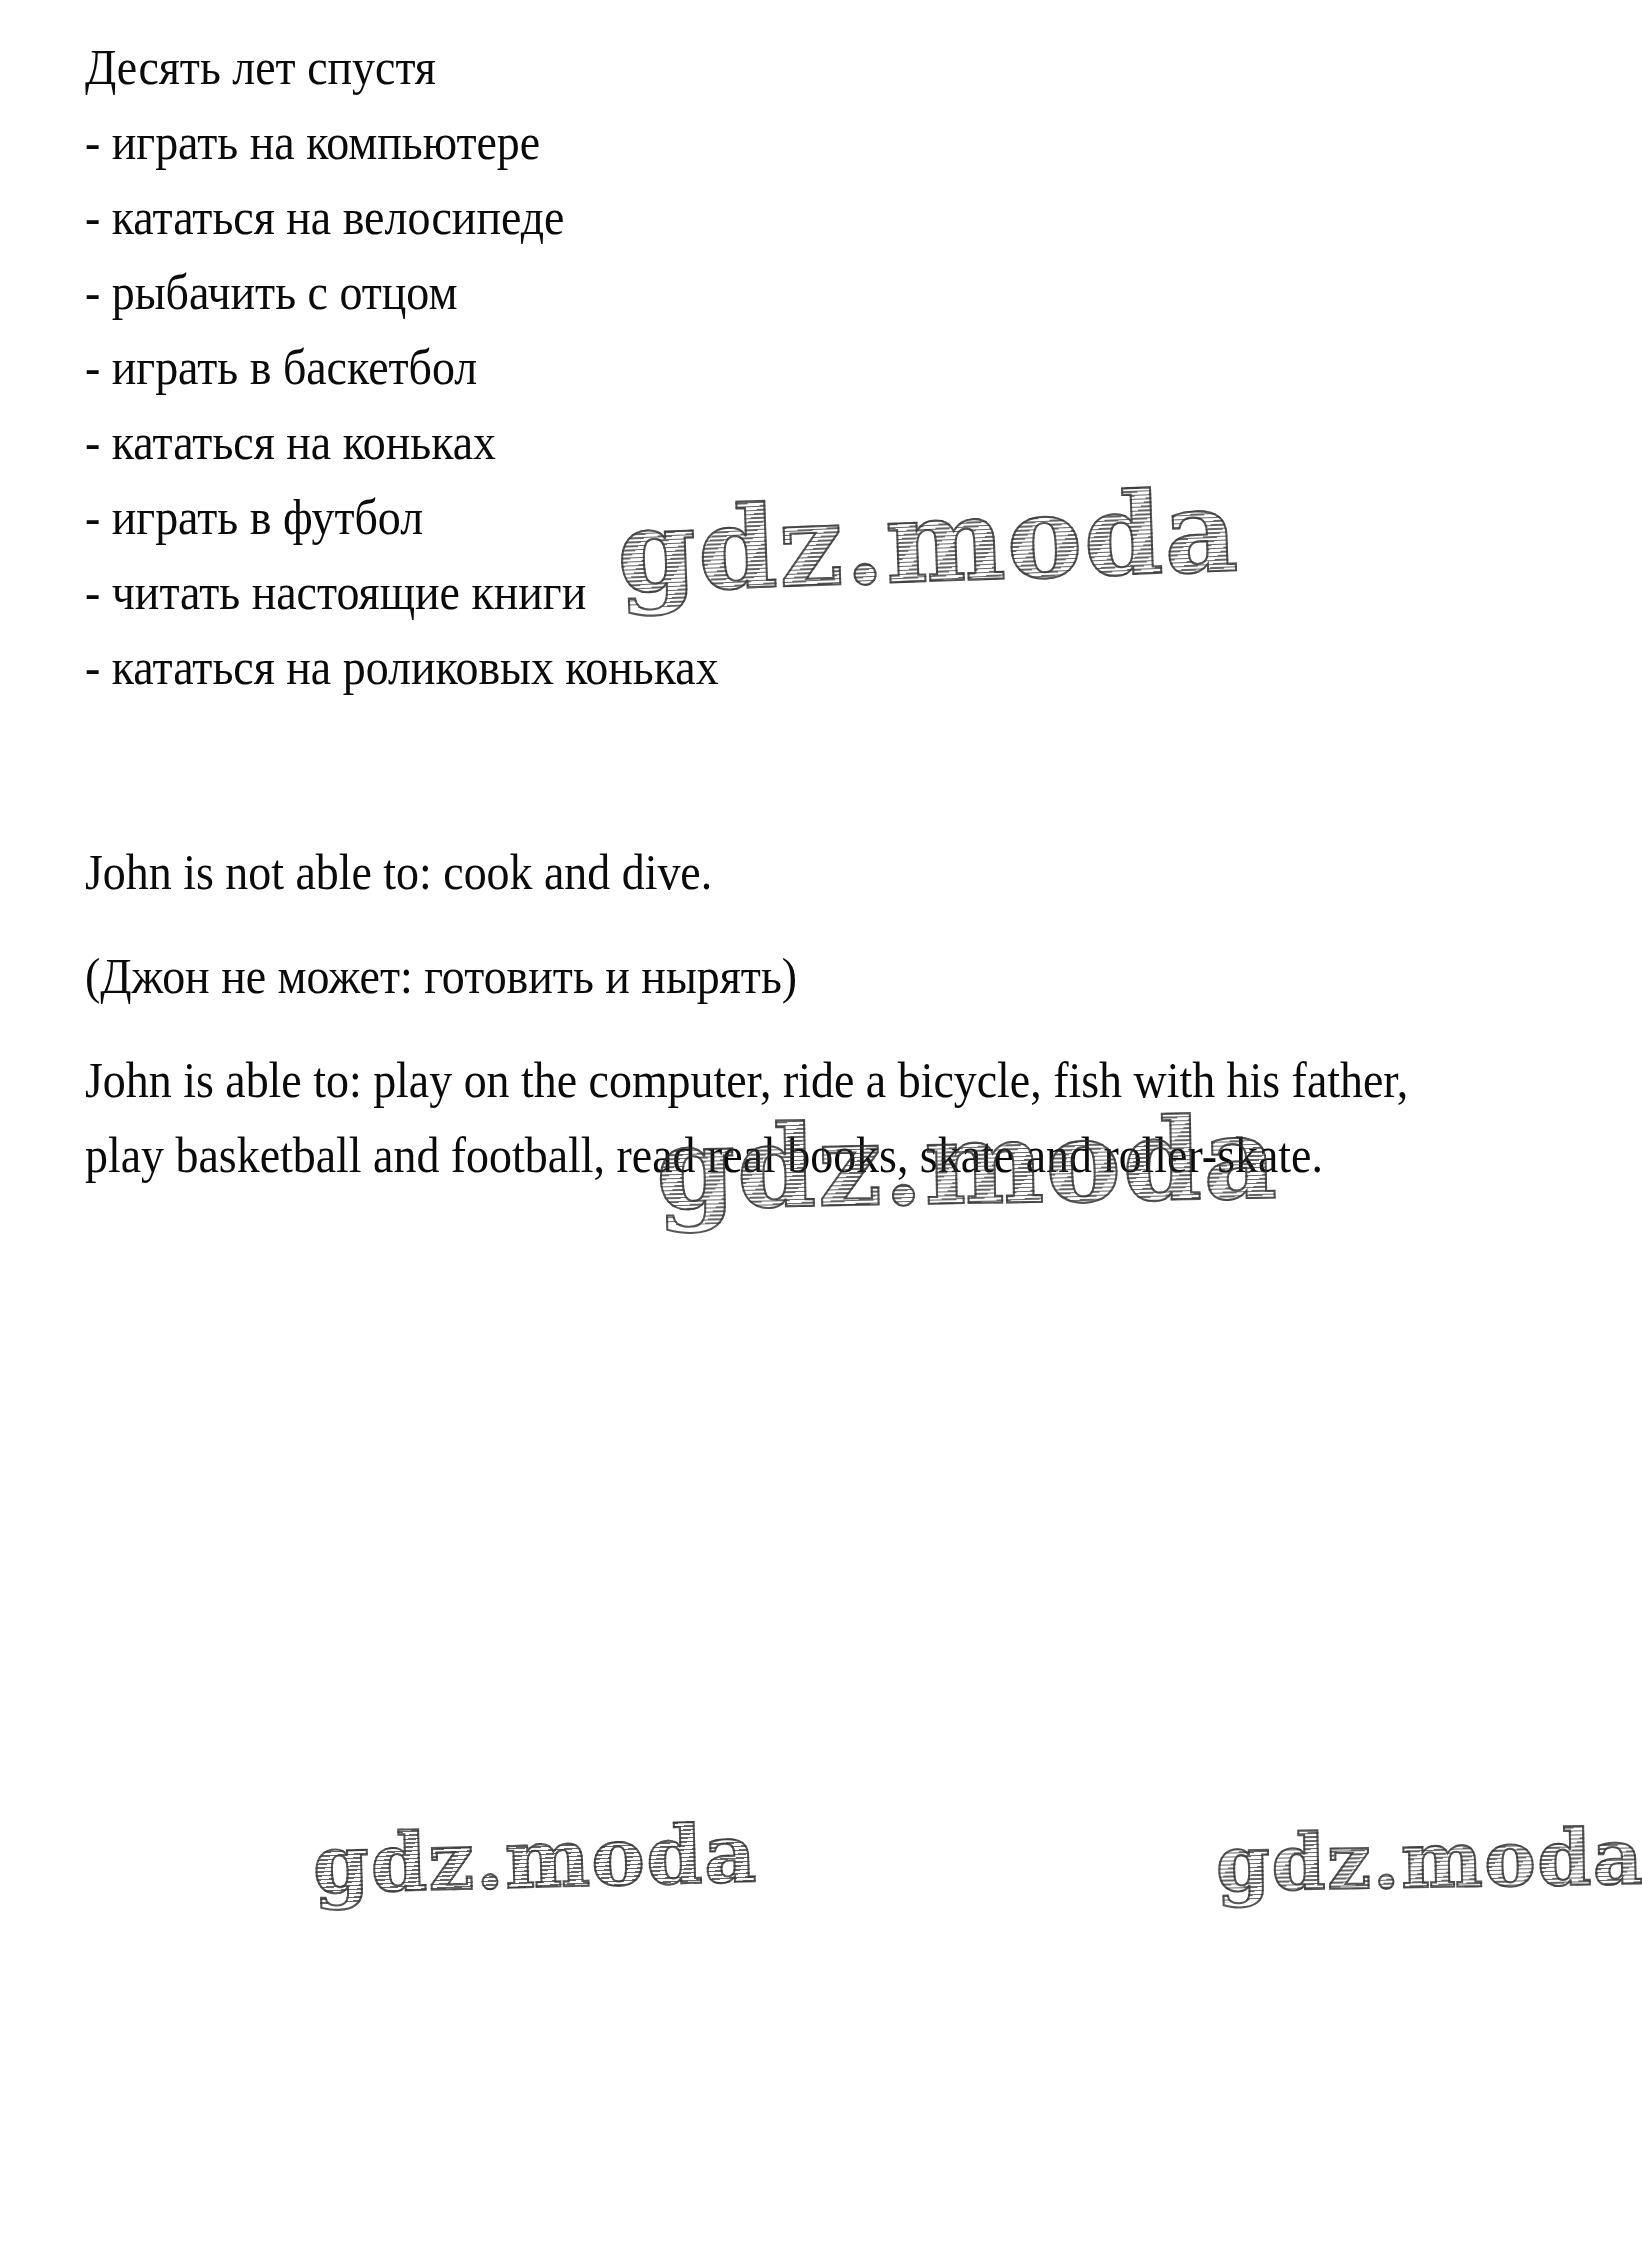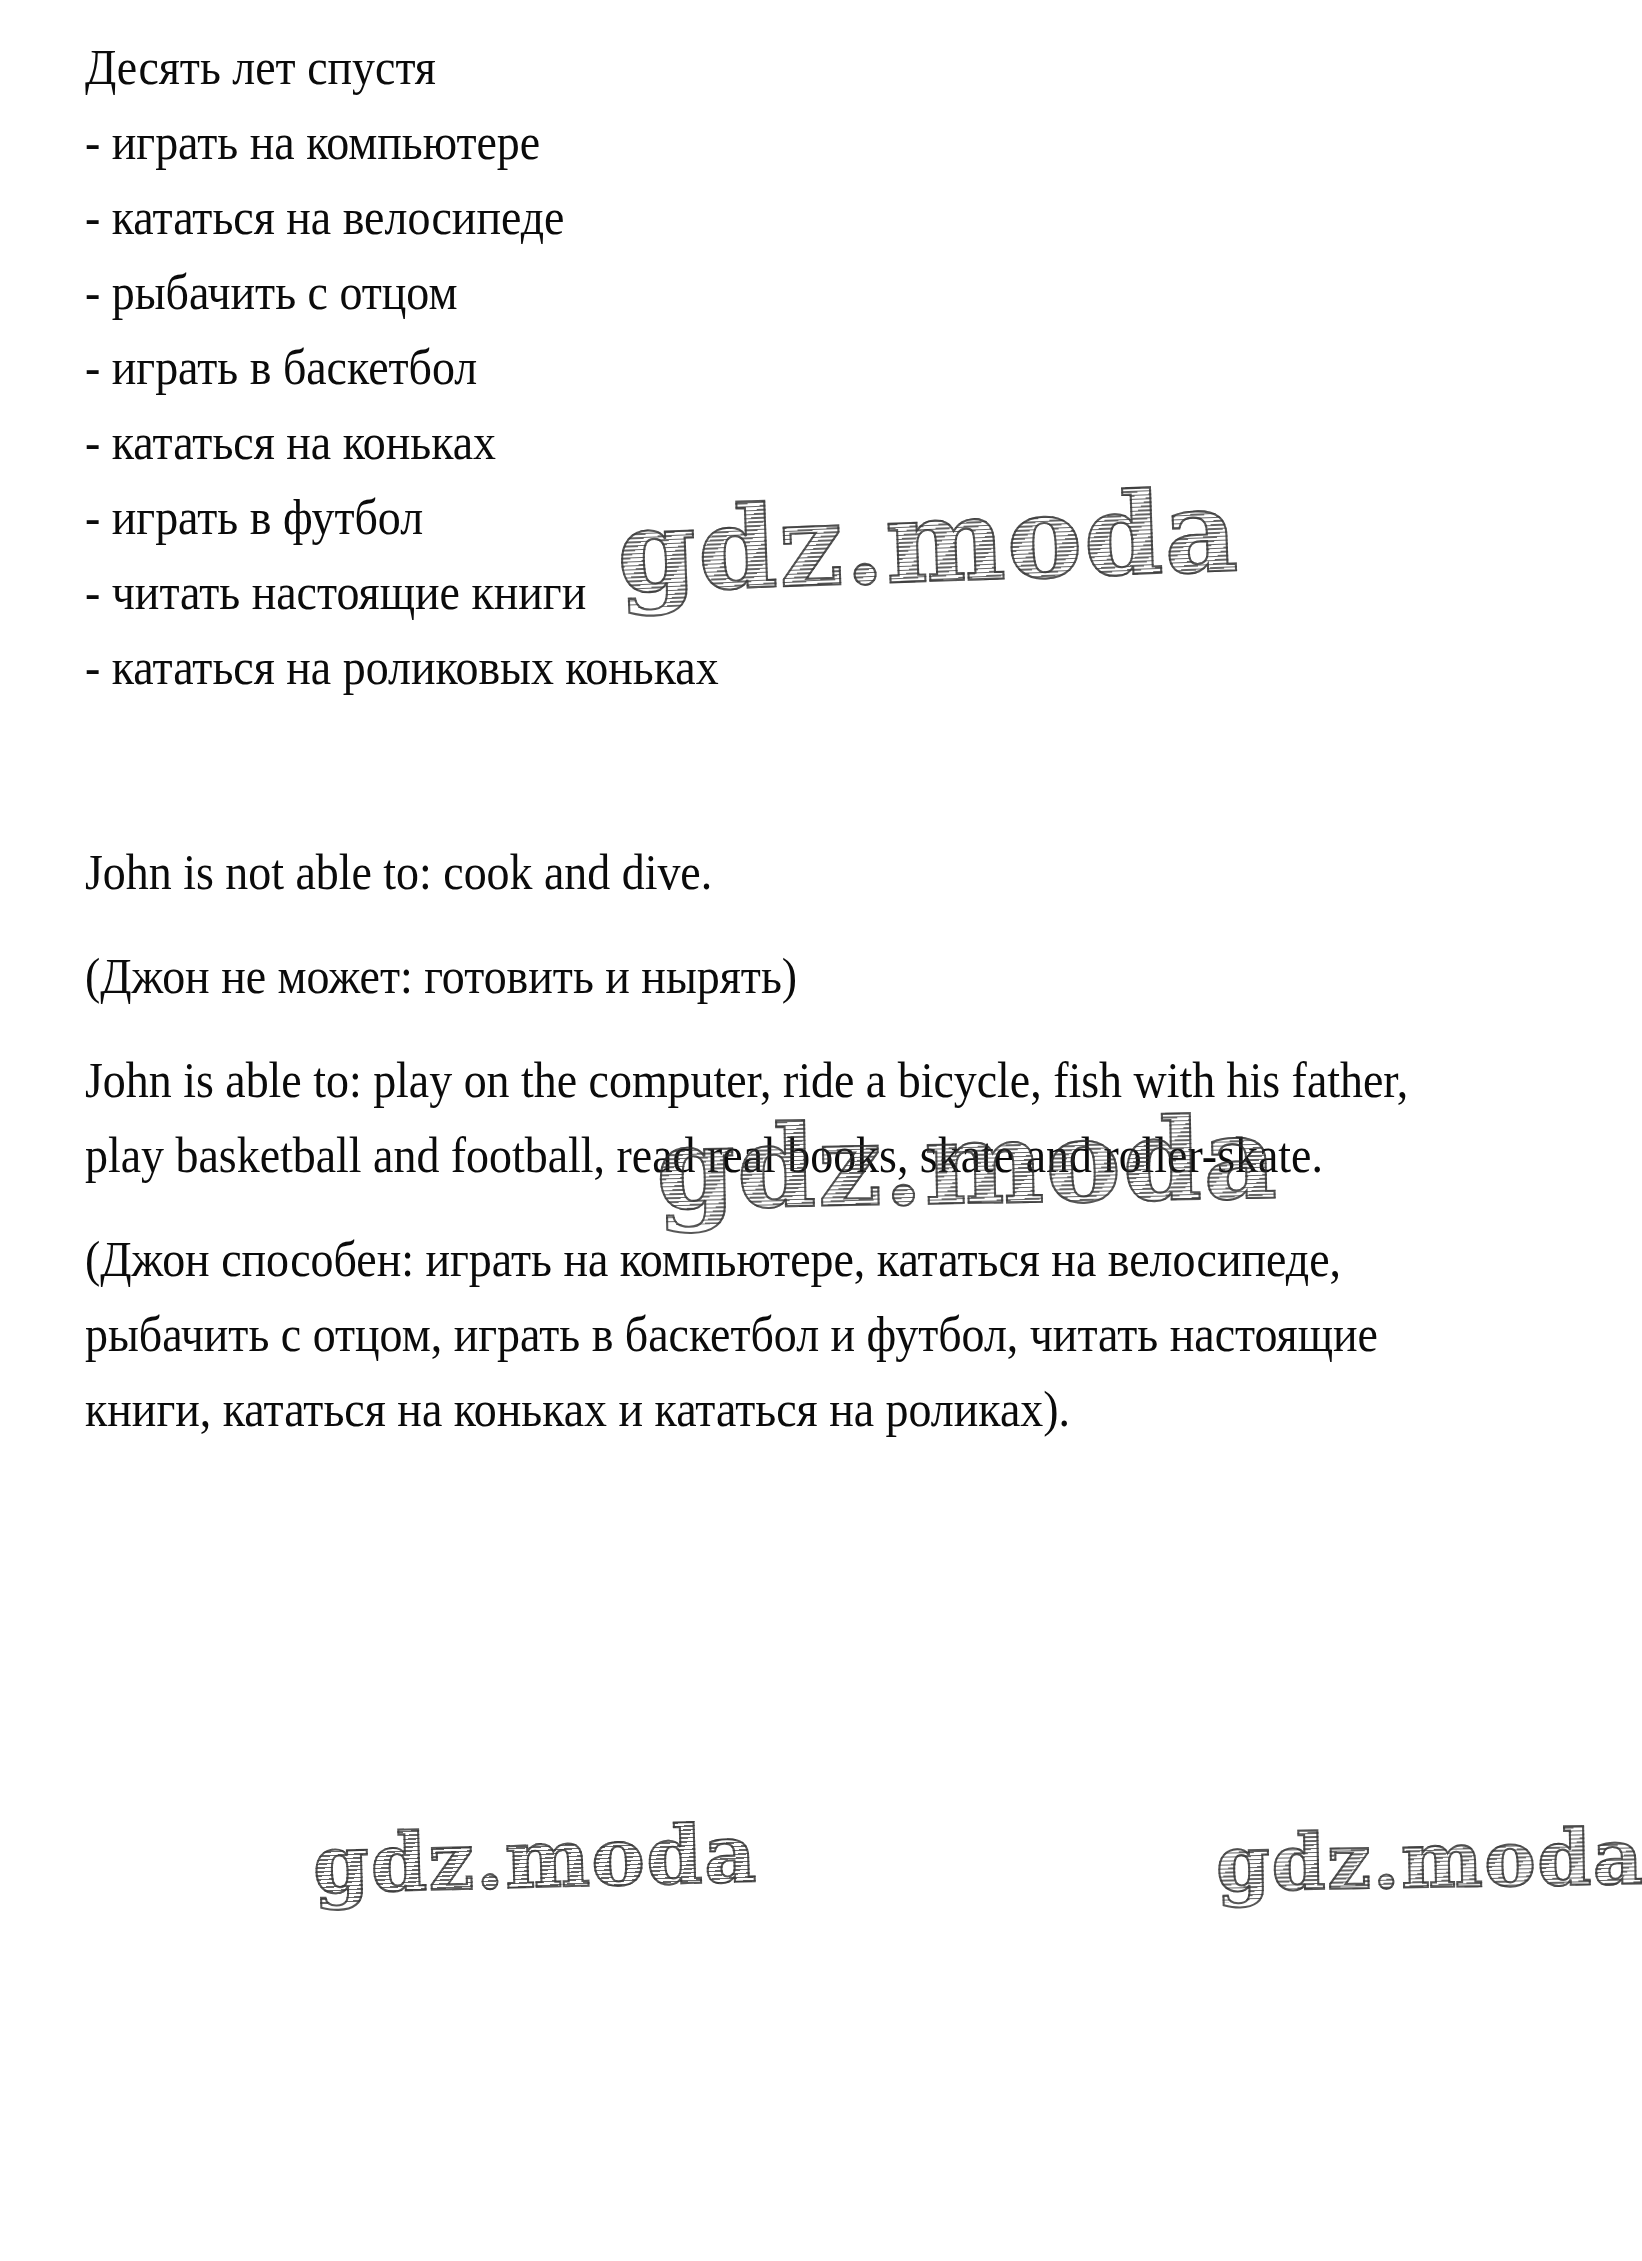--- a/index.html
+++ b/index.html
@@ -76,25 +76,20 @@
     <div class="para">
       <div class="line">John is not able to: cook and dive.</div>
     </div>
     <div class="para">
       <div class="line">(Джон не может: готовить и нырять)</div>
     </div>
     <div class="para">
       <div class="line">John is able to: play on the computer, ride a bicycle, fish with his father,</div>
       <div class="line">play basketball and football, read real books, skate and roller-skate.</div>
     </div>
-    <div class="para">
-      <div class="line">(Джон способен: играть на компьютере, кататься на велосипеде,</div>
-      <div class="line">рыбачить с отцом, играть в баскетбол и футбол, читать настоящие</div>
-      <div class="line">книги, кататься на коньках и кататься на роликах).</div>
-    </div>
   </section>
 
 </div>
 
 <span class="wm wm1">gdz.moda</span>
 <span class="wm wm2">gdz.moda</span>
 <span class="wm wm3">gdz.moda</span>
 <span class="wm wm4">gdz.moda</span>
 
 

